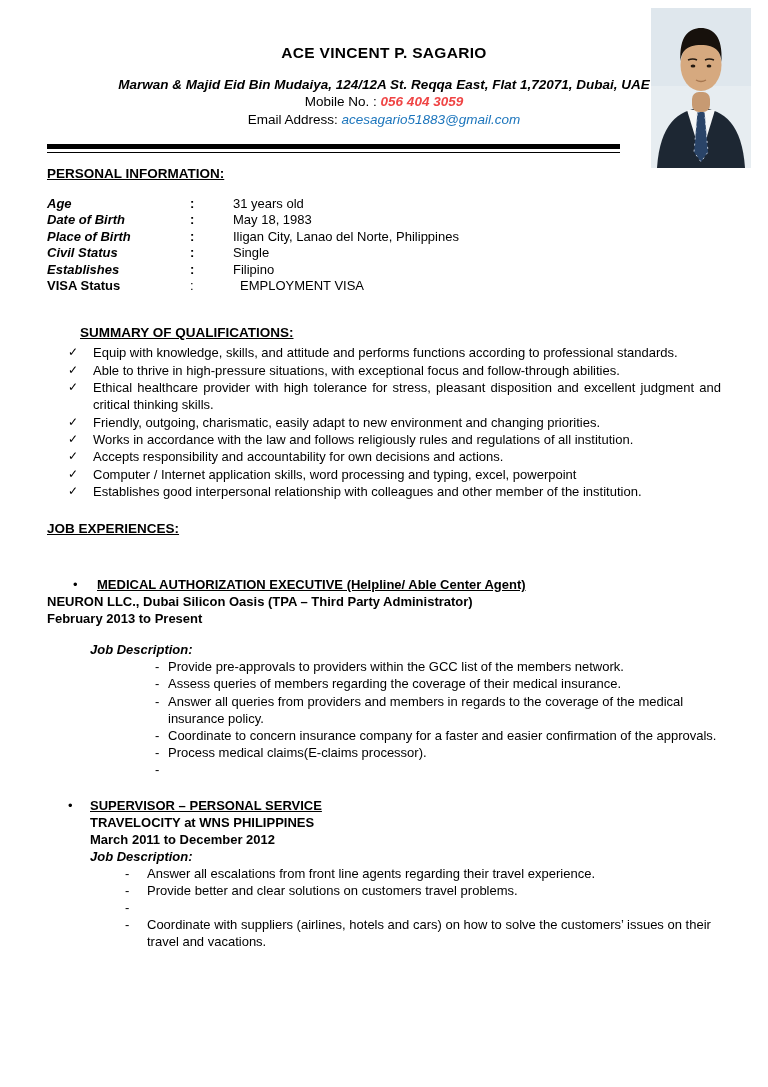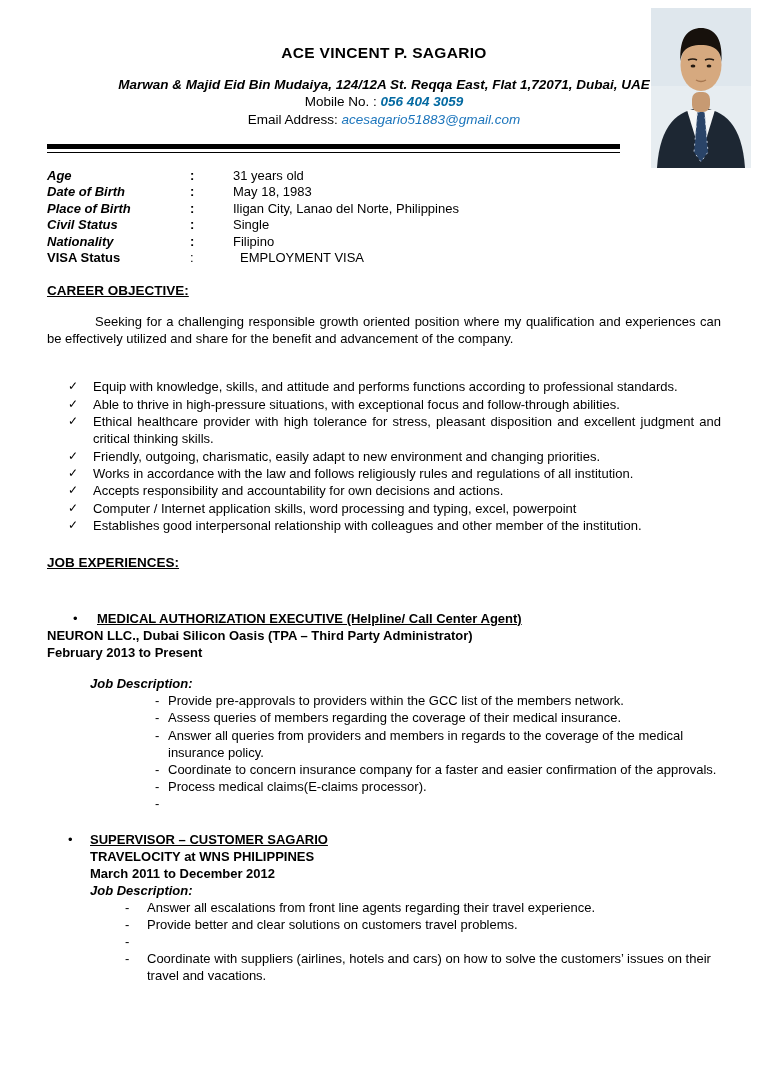--- a/index.html
+++ b/index.html
@@ -16,21 +16,21 @@
   .photo {
     position:absolute; top:8px; right:17px;
     width:100px; height:160px; overflow:hidden;
     background:#e9eef2;
   }
   .header { text-align:center; padding-top:44px; }
   .name { font-size:15.5px; font-weight:bold; letter-spacing:.3px; }
   .serif { font-family:Liberation Sans, sans-serif; }
   .addr { font-style:italic; font-weight:bold; font-size:13.5px; margin-top:15px; }
   .contact-line { font-size:13.5px; margin-top:2px; line-height:16px; }
-  .blue { color:#0369a1; }
+  .blue { color:#ef4444; }
   .mobile-num { font-weight:bold; font-style:italic; }
   .email-link { font-style:italic; text-decoration:none; color:#1c75bc; }
 
   .rule {
     margin:16px 45px 0 47px; width:573px;
     border-top:5px solid #000; border-bottom:1.5px solid #000; height:9px;
   }
 
   
   .section { margin-left:47px; margin-right:47px; }
@@ -107,20 +107,21 @@
       <span>Mobile No. : </span><span class="blue mobile-num">056 404 3059</span>
     </div>
     <div class="contact-line serif">
       <span>Email Address: </span><a href="#" class="email-link">acesagario51883@gmail.com</a>
     </div>
   </div>
 
   <div class="rule"></div>
 
   <div class="section personal">
+    <div class="heading">PERSONAL INFORMATION:</div>
     <div class="pi-rows">
       <div class="pi-row">
         <span class="pi-label">Age</span>
         <span class="pi-colon">:</span>
         <span class="pi-value">31 years old</span>
       </div>
       <div class="pi-row">
         <span class="pi-label">Date of Birth</span>
         <span class="pi-colon">:</span>
         <span class="pi-value">May 18, 1983</span>
@@ -129,38 +130,35 @@
         <span class="pi-label">Place of Birth</span>
         <span class="pi-colon">:</span>
         <span class="pi-value">Iligan City, Lanao del Norte, Philippines</span>
       </div>
       <div class="pi-row">
         <span class="pi-label">Civil Status</span>
         <span class="pi-colon">:</span>
         <span class="pi-value">Single</span>
       </div>
       <div class="pi-row">
-        <span class="pi-label">Nationality</span>
+        <span class="pi-label">Establishes</span>
         <span class="pi-colon">:</span>
         <span class="pi-value">Filipino</span>
       </div>
       <div class="pi-row">
         <span class="pi-label">VISA Status</span>
         <span class="pi-colon">:</span>
         <span class="pi-value">EMPLOYMENT VISA</span>
       </div>
     </div>
   </div>
 
-  <div class="section objective">
-    <div class="heading">CAREER OBJECTIVE:</div>
-    <div class="obj-text">Seeking for a challenging responsible growth oriented position where my qualification and experiences can be effectively utilized and share for the benefit and advancement of the company.</div>
-  </div>
 
   <div class="section summary">
+    <div class="heading">SUMMARY OF QUALIFICATIONS:</div>
     <div class="qual-list">
       <div class="qual-item">
         <span class="check">✓</span>
         <span class="qual-text">Equip with knowledge, skills, and attitude and performs functions according to professional standards.</span>
       </div>
       <div class="qual-item">
         <span class="check">✓</span>
         <span class="qual-text">Able to thrive in high-pressure situations, with exceptional focus and follow-through abilities.</span>
       </div>
       <div class="qual-item">
@@ -189,21 +187,21 @@
       </div>
     </div>
   </div>
 
   <div class="section jobs-section">
     <div class="heading">JOB EXPERIENCES:</div>
 
     <div class="job job1">
       <div class="job-title-row">
         <span class="job-bullet">•</span>
-        <span class="job-title">MEDICAL AUTHORIZATION EXECUTIVE (Helpline/ Call Center Agent)</span>
+        <span class="job-title">MEDICAL AUTHORIZATION EXECUTIVE (Helpline/ Able Center Agent)</span>
       </div>
       <div class="job-sub">NEURON LLC., Dubai Silicon Oasis (TPA – Third Party Administrator)</div>
       <div class="job-sub">February 2013 to Present</div>
       <div class="jd-label-row">
         <span class="jd-label">Job Description:</span>
       </div>
       <div class="duties">
         <div class="duty">
           <span class="dash">-</span>
           <span class="duty-text">Provide pre-approvals to providers within the GCC list of the members network.</span>
@@ -227,21 +225,21 @@
         <div class="duty">
           <span class="dash">-</span>
           <span class="duty-text"></span>
         </div>
       </div>
     </div>
 
     <div class="job job2">
       <div class="job-title-row">
         <span class="job-bullet">•</span>
-        <span class="job-title">SUPERVISOR – CUSTOMER SAGARIO</span>
+        <span class="job-title">SUPERVISOR – PERSONAL SERVICE</span>
       </div>
       <div class="job-sub">TRAVELOCITY at WNS PHILIPPINES</div>
       <div class="job-sub">March 2011 to December 2012</div>
       <div class="jd-label-row">
         <span class="jd-label">Job Description:</span>
       </div>
       <div class="duties">
         <div class="duty">
           <span class="dash">-</span>
           <span class="duty-text">Answer all escalations from front line agents regarding their travel experience.</span>

